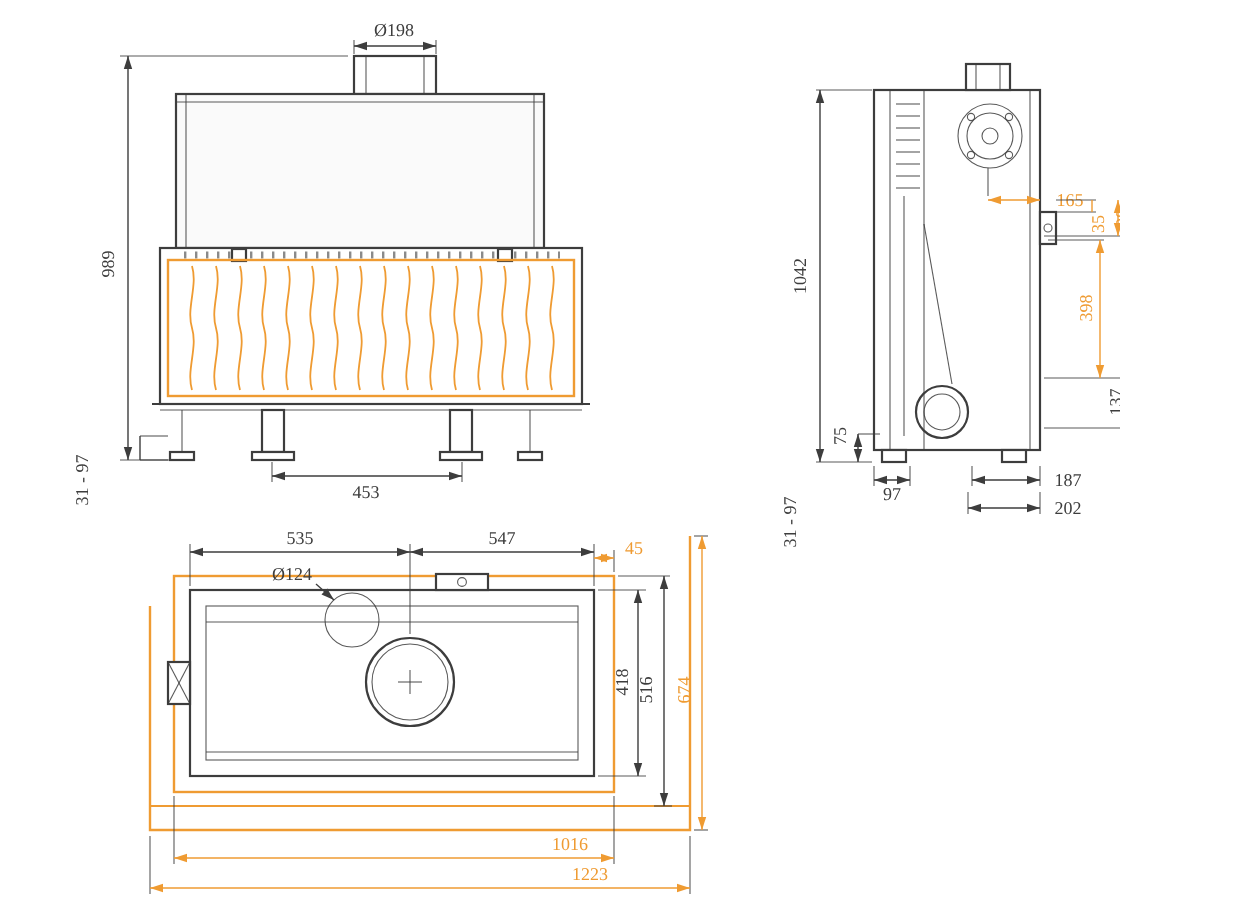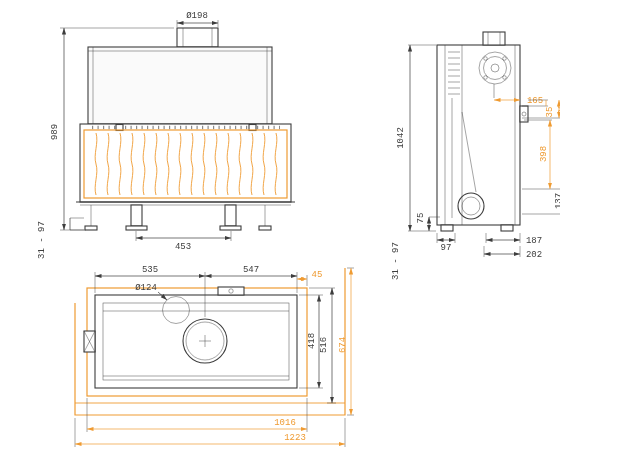--- a/index.html
+++ b/index.html
@@ -1,16 +1,16 @@
 <!DOCTYPE html>
 <html style="--line: #3d3d3d; --accent: #ef9b32; --bg: #ffffff;"><head>
 <meta charset="utf-8">
 <style>
   html,body{margin:0;padding:0;background:#fff}
-  .canvas{width:560px;height:460px;position:relative;background:var(--bg,#fff);font-family:Liberation Mono, monospace;overflow:hidden}
+  .canvas{width:560px;height:460px;position:relative;background:var(--bg,#fff);font-family:Liberation Serif, serif;overflow:hidden}
   svg{display:block}
   .panel{fill:#fafafa;stroke:var(--line,#3d3d3d);stroke-width:1.1}
   .objf{fill:#ffffff;stroke:var(--line,#3d3d3d);stroke-width:1.1}
   .obj{fill:none;stroke:var(--line,#3d3d3d);stroke-width:1.1}
   .thin{fill:none;stroke:var(--line,#3d3d3d);stroke-width:0.55;opacity:.85}
   .dim{fill:none;stroke:var(--line,#3d3d3d);stroke-width:0.7}
   .dimo{fill:none;stroke:var(--accent,#ef9b32);stroke-width:0.7}
   .acc{fill:none;stroke:var(--accent,#ef9b32);stroke-width:1.2}
   .accThin{fill:none;stroke:var(--accent,#ef9b32);stroke-width:0.9}
   .louvre{stroke:#8a8a8a;stroke-width:3.5;stroke-dasharray:1.2 4.3;fill:none}

